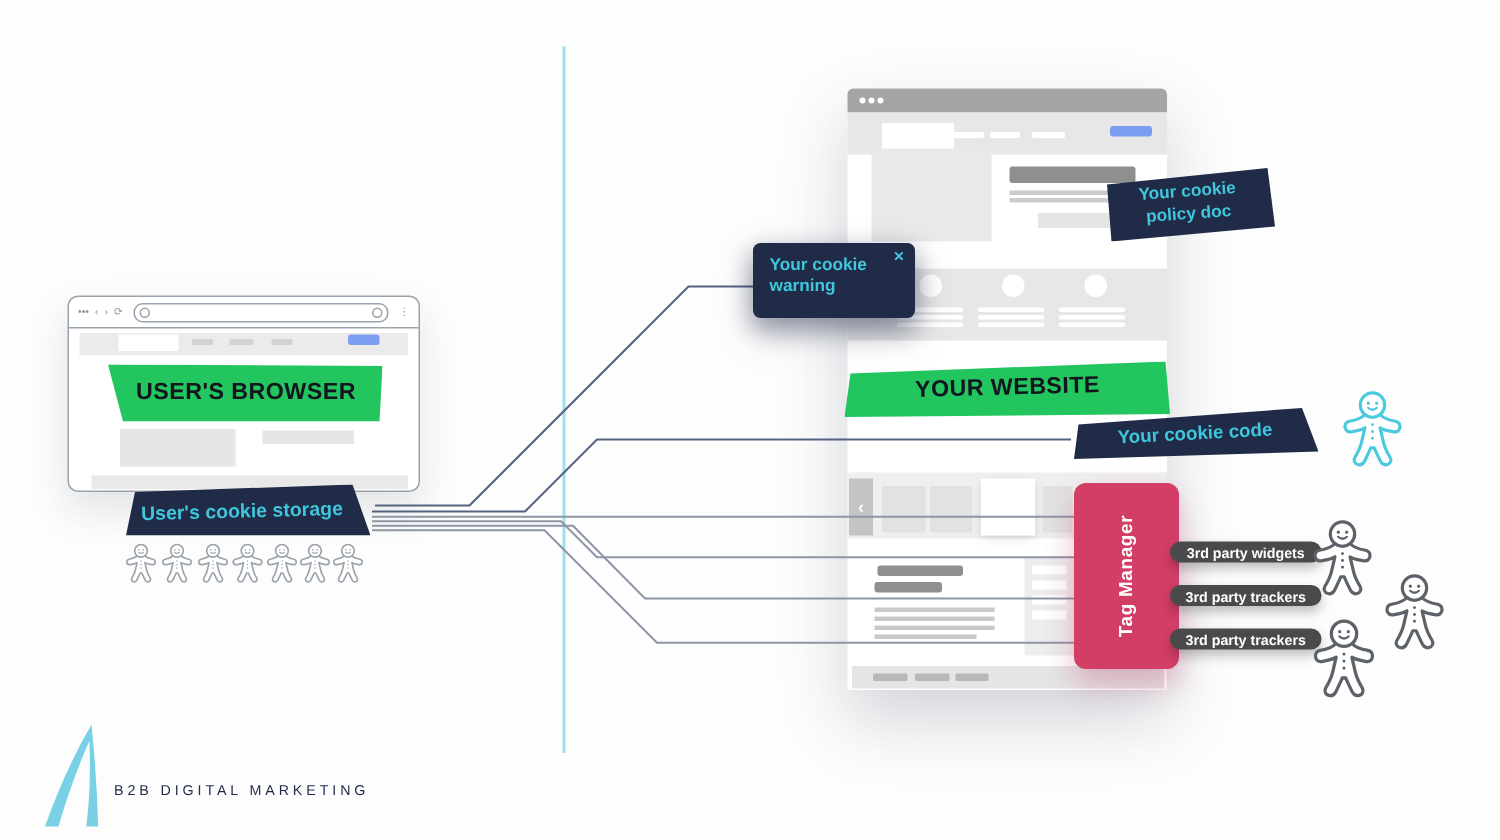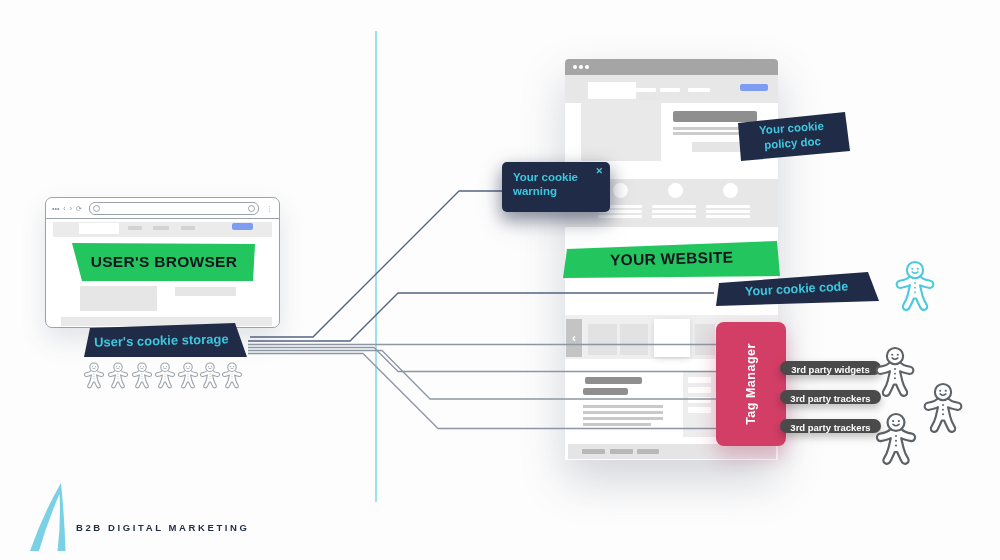--- a/index.html
+++ b/index.html
@@ -95,21 +95,21 @@
       box-shadow:0 4px 8px rgba(0,0,0,.25);}
 
   
   .gb{z-index:5;}
   .gb-small{color:#9aa2aa;}
   .gb-gray{color:#5d6269;}
   .gb-teal{color:#4ccadd;}
 
   
   .logo-name{left:75px;top:492px;font-size:23px;font-weight:700;color:#1f2b47;letter-spacing:.2px;z-index:6;}
-  .logo-tag{left:76px;top:522px;font-size:9.5px;font-weight:700;color:#1f2b47;letter-spacing:2.6px;z-index:6;}
+  .logo-tag{left:76px;top:522px;font-size:9.5px;font-weight:400;color:#1f2b47;letter-spacing:2.6px;z-index:6;}
   .logo-fin{left:28px;top:481px;z-index:6;}
 </style>
 </head>
 <body>
 
 <div class="stage">
 
   <svg width="0" height="0" style="position:absolute" aria-hidden="true">
     <defs>
       <g id="gb-sym">

